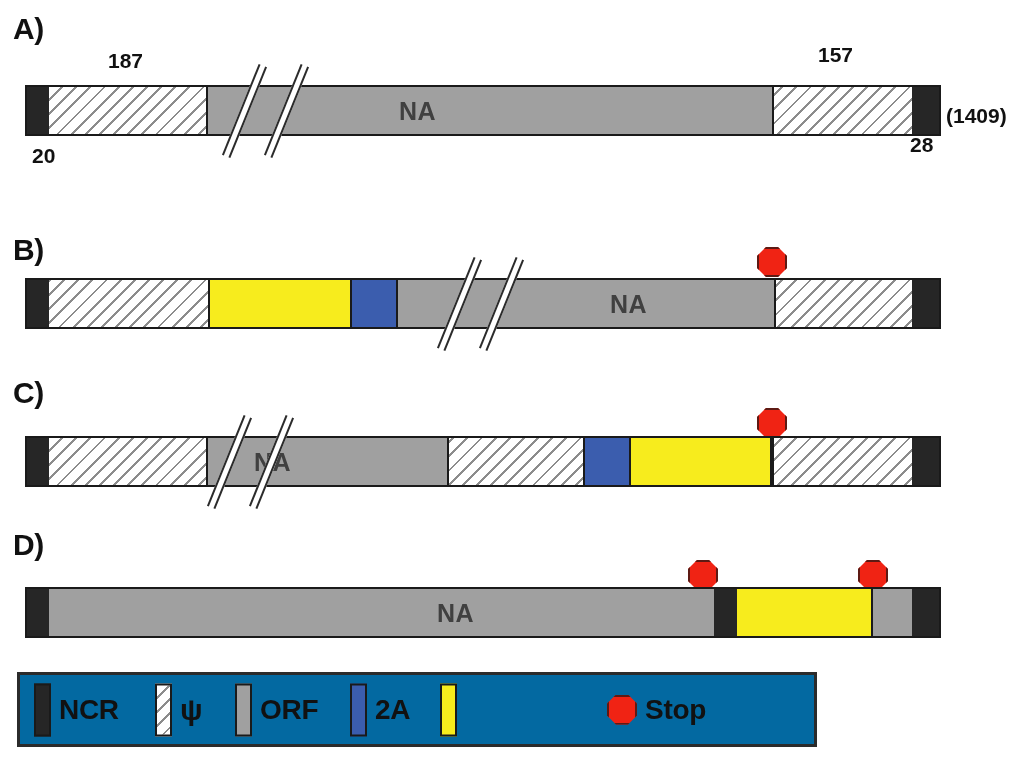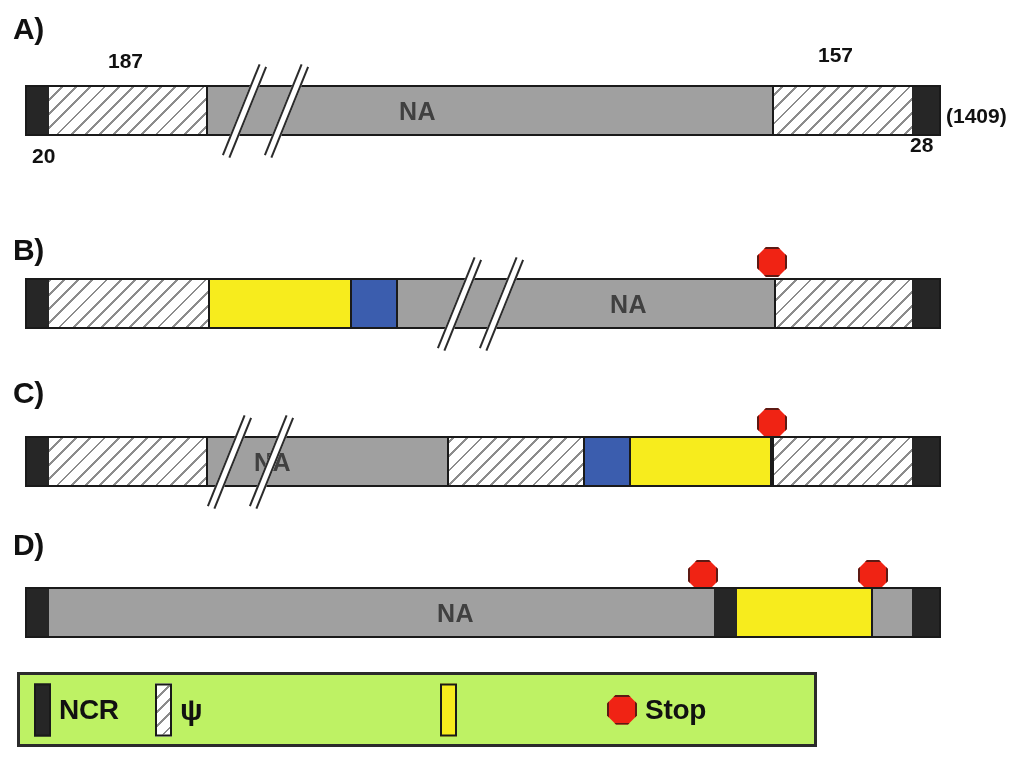--- a/index.html
+++ b/index.html
@@ -106,21 +106,21 @@
 
   
   #legend-box {
     position: absolute;
     left: 17px;
     top: 672px;
     width: 800px;
     height: 75px;
     border: 3px solid #2b2b2b;
     box-sizing: border-box;
-    background: #bef264;
+    background: #0369a1;
     padding-left: 48px;
   }
   .legend-item {
     position: absolute;
     top: 50%;
     transform: translateY(-50%);
     display: flex;
     align-items: center;
     gap: 8px;
   }
@@ -241,20 +241,28 @@
 
 <div id="legend-box">
   <div class="legend-item" style="left:14px;">
     <span class="legend-swatch ncr"></span>
     <span class="legend-label">NCR</span>
   </div>
   <div class="legend-item" style="left:135px;">
     <span class="legend-swatch psi"></span>
     <span class="legend-label psi-glyph">ψ</span>
   </div>
+  <div class="legend-item" style="left:215px;">
+    <span class="legend-swatch orf"></span>
+    <span class="legend-label">ORF</span>
+  </div>
+  <div class="legend-item" style="left:330px;">
+    <span class="legend-swatch blue"></span>
+    <span class="legend-label">2A</span>
+  </div>
   <div class="legend-item" style="left:420px;">
     <span class="legend-swatch yellow"></span>
   </div>
   <div class="legend-item" style="left:587px;">
     <span class="legend-stop"></span>
     <span class="legend-label">Stop</span>
   </div>
 </div>
 
 </body></html>

